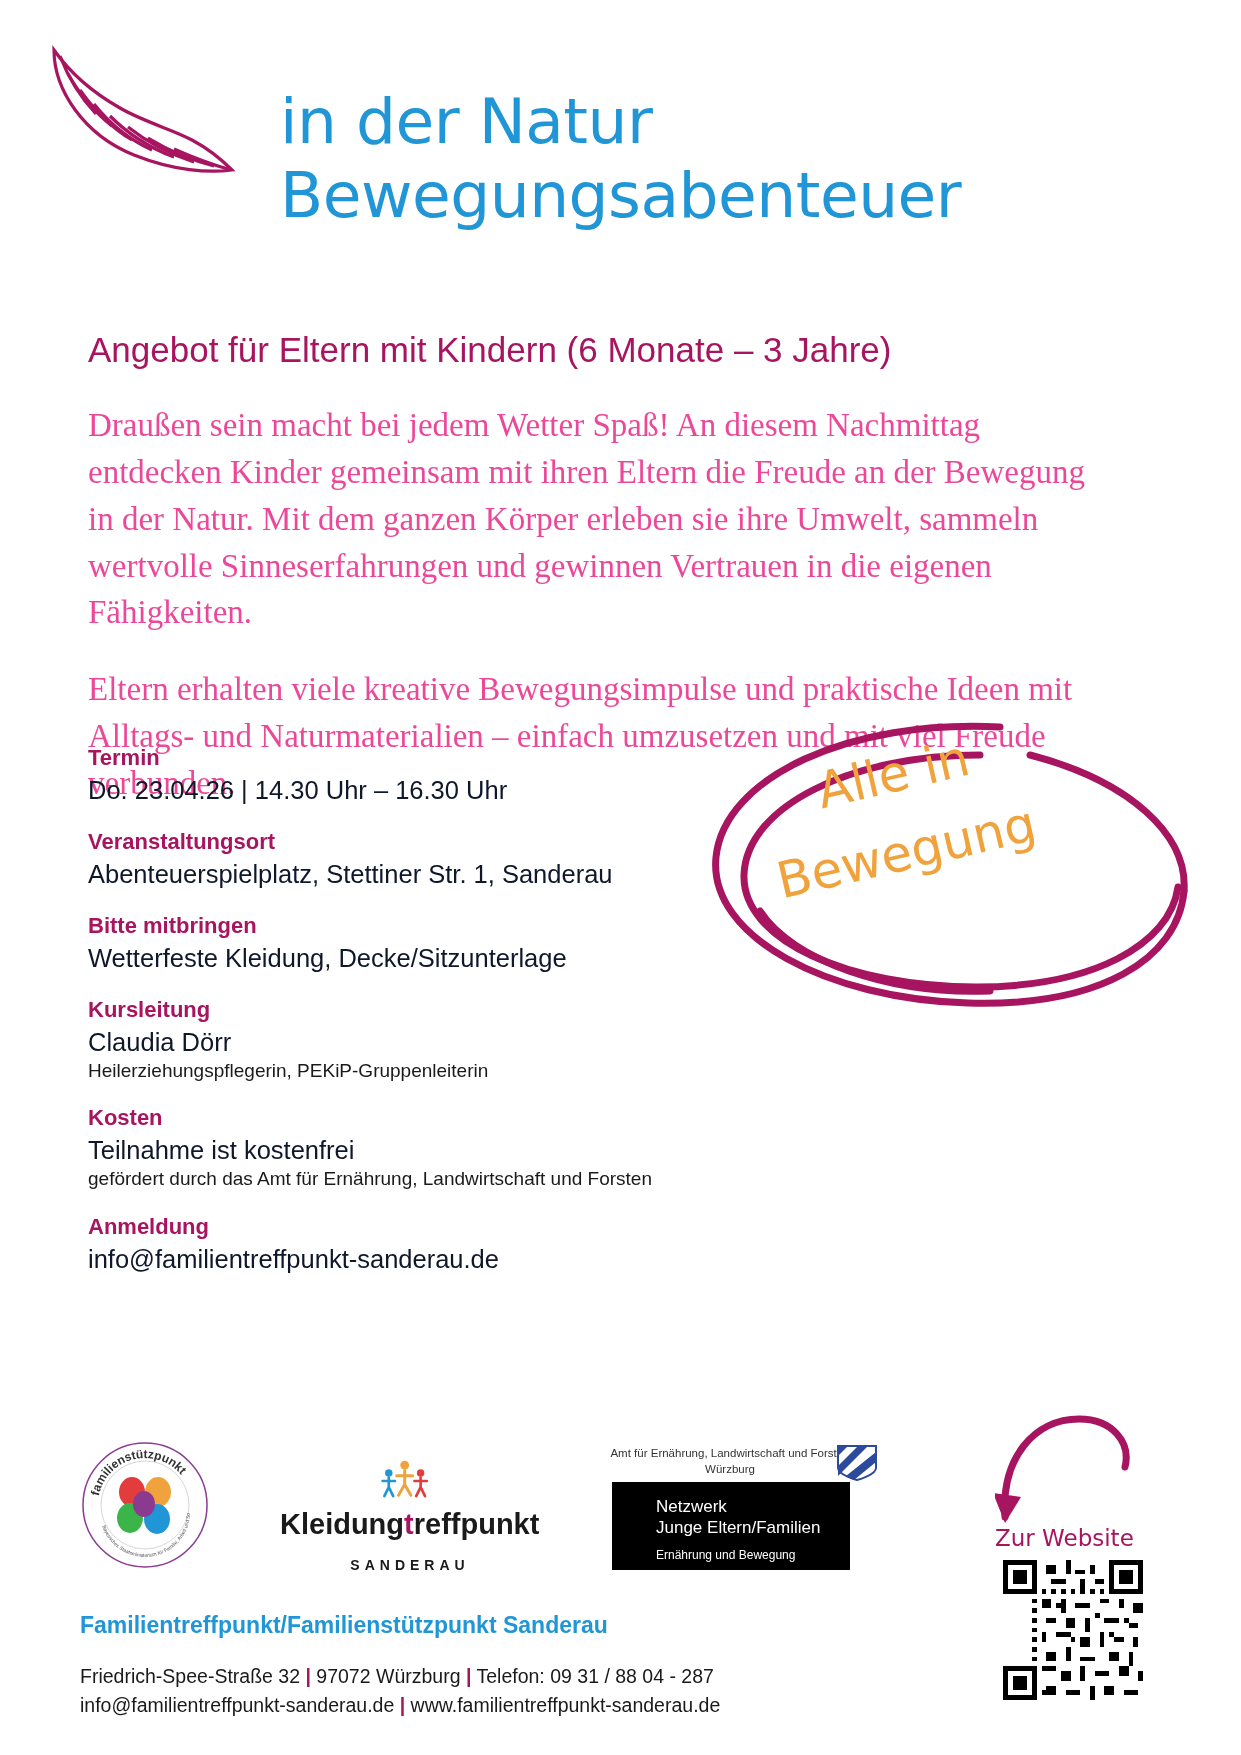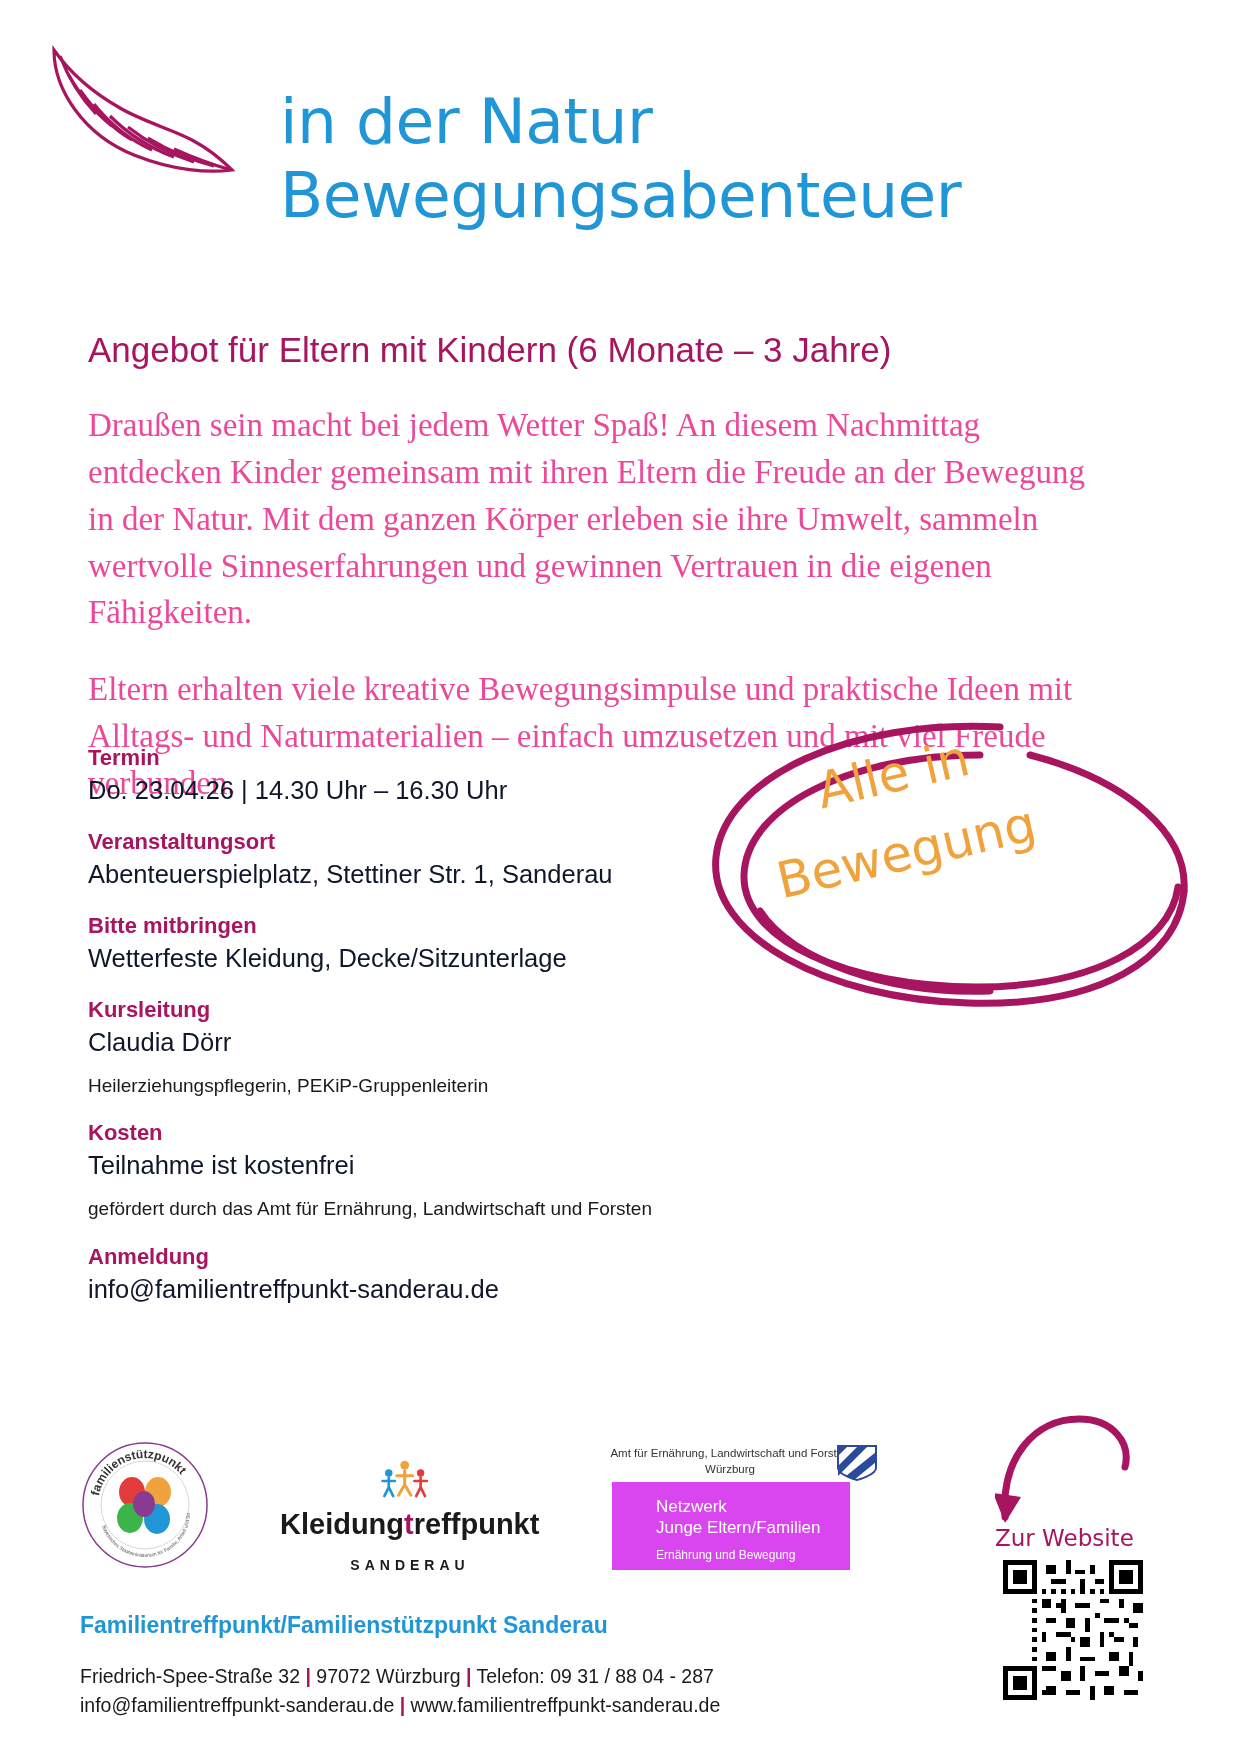--- a/index.html
+++ b/index.html
@@ -95,21 +95,21 @@
   }
   .detail-value {
     font-size: 25.5px;
     color: #0f172a;
     line-height: 1.25;
   }
   .detail-sub {
     font-size: 19px;
     color: #1a1a1a;
     line-height: 1.3;
-    margin-top: 15px;
+    margin-top: 0;
   }
 
   
   .stamp {
     position: absolute;
     left: 700px;
     top: 715px;
     width: 490px;
     height: 320px;
   }
@@ -191,21 +191,21 @@
     text-align: center;
     padding-top: 6px;
     line-height: 1.35;
   }
   .netz-body {
     position: absolute;
     left: 42px;
     top: 42px;
     width: 238px;
     height: 88px;
-    background: #d946ef;
+    background: #000000;
     color: #ffffff;
     box-sizing: border-box;
     padding: 14px 0 0 44px;
   }
   .netz-body .l1 { font-size: 17px; line-height: 1.25; }
   .netz-body .l2 { font-size: 12px; margin-top: 9px; }
 
   
   .website-block {
     position: absolute;

